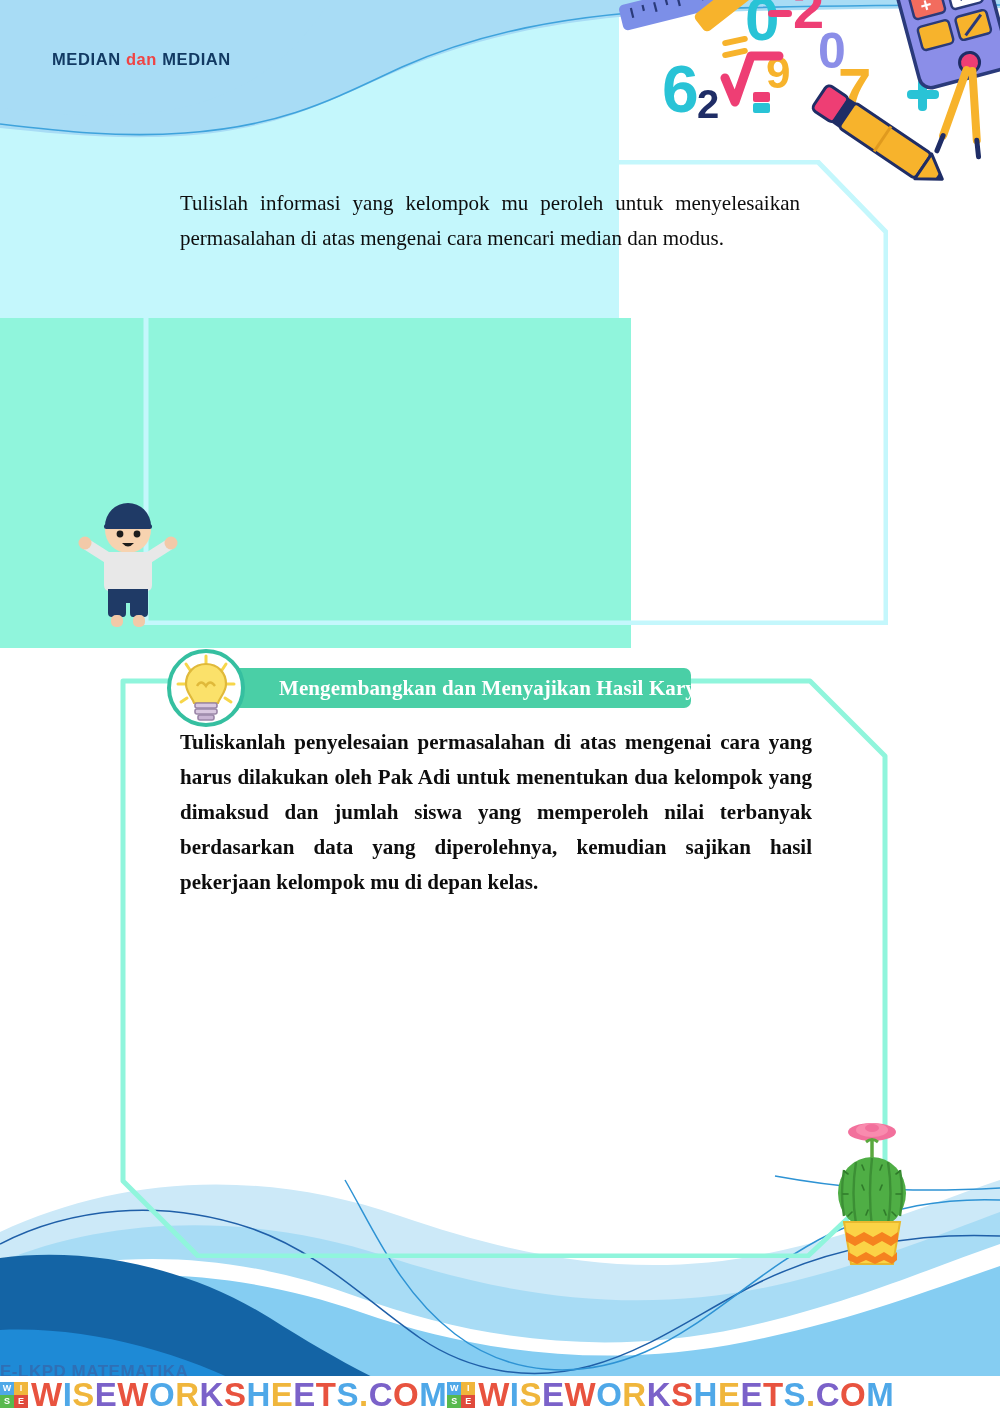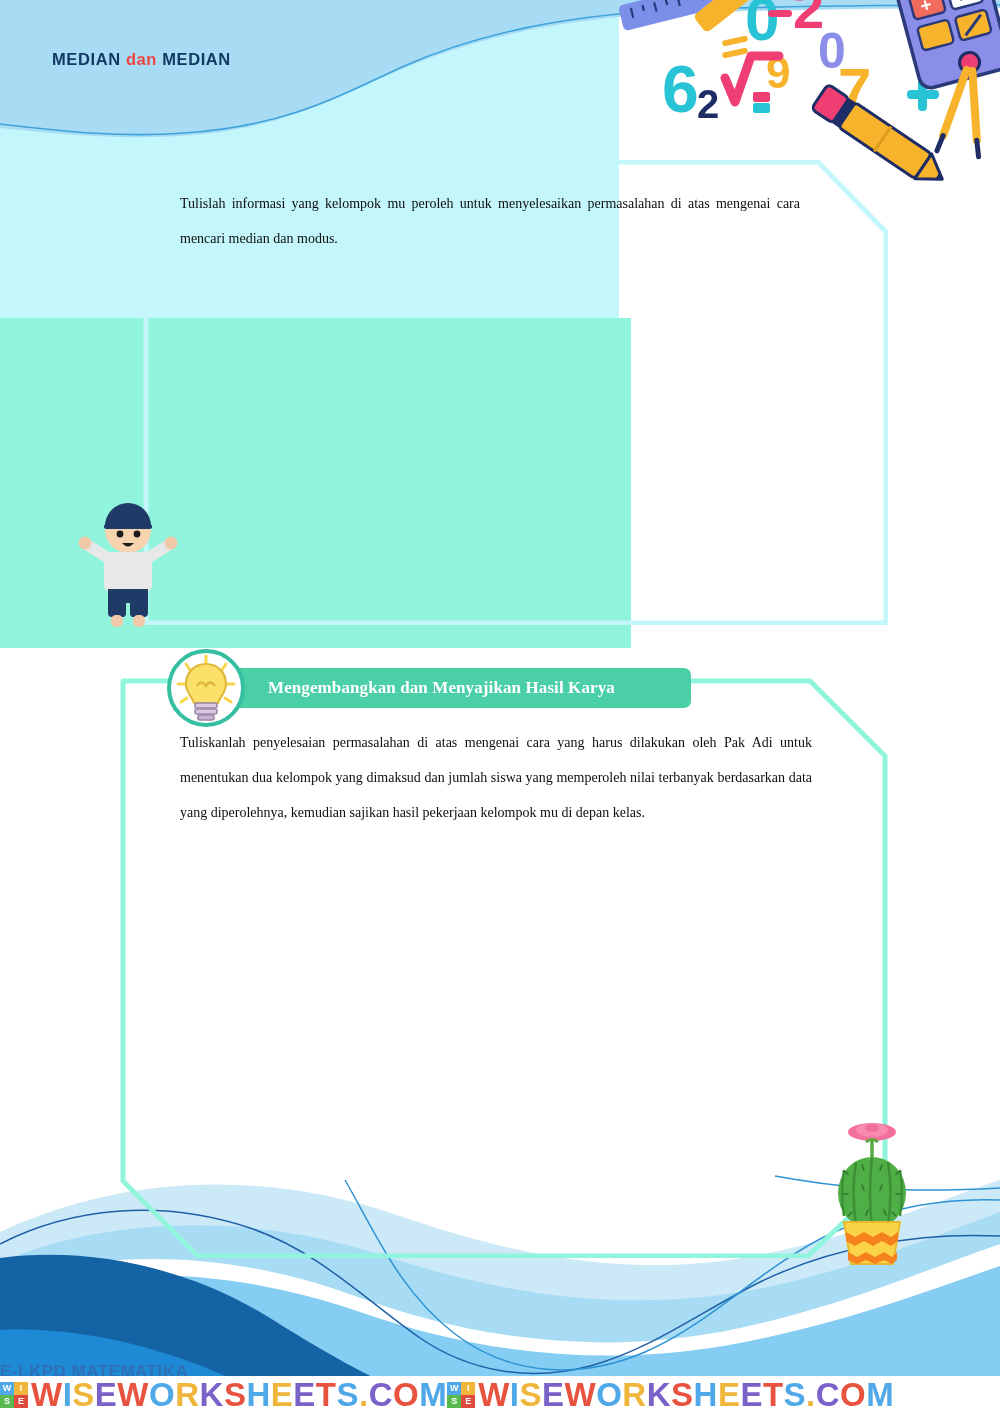--- a/index.html
+++ b/index.html
@@ -39,35 +39,36 @@
   #section-two {
     position:absolute;
     left:120px; top:678px;
     width:768px; height:580px;
     z-index:12;
   }
 
   .prompt-text {
     position:absolute;
     font-family:"Liberation Serif", serif;
-    font-size:14px;
+    font-size:21px;
     line-height:35px;
     color:#0d0d0d;
     text-align:justify;
     text-justify:inter-word;
   }
   #prompt-one {
     left:180px; top:186px;
     width:620px;
     z-index:14;
   }
   #prompt-two {
     left:180px; top:725px;
     width:632px;
     z-index:14;
+    font-weight:bold;
   }
   #answer-box-one {
     left:188px; top:264px;
     width:619px; height:318px;
     background:#C4F7FC;
   }
   #answer-box-two {
     left:184px; top:872px;
     width:631px; height:330px;
     background:#90F5DC;
@@ -78,25 +79,25 @@
     position:absolute;
     left:233px; top:668px;
     width:458px; height:40px;
     background:#4ACFA6;
     border-radius:7px;
     z-index:16;
     display:flex;
     align-items:center;
   }
   #banner-label {
-    margin-left:35px;
+    margin-left:46px;
     font-family:"Liberation Serif", serif;
     font-weight:bold;
     font-style:normal;
-    font-size:17px;
+    font-size:21px;
     letter-spacing:0.1px;
     color:#ffffff;
     white-space:nowrap;
   }
   #bulb-badge {
     position:absolute;
     left:166px; top:648px;
     width:80px; height:80px;
     z-index:18;
   }

